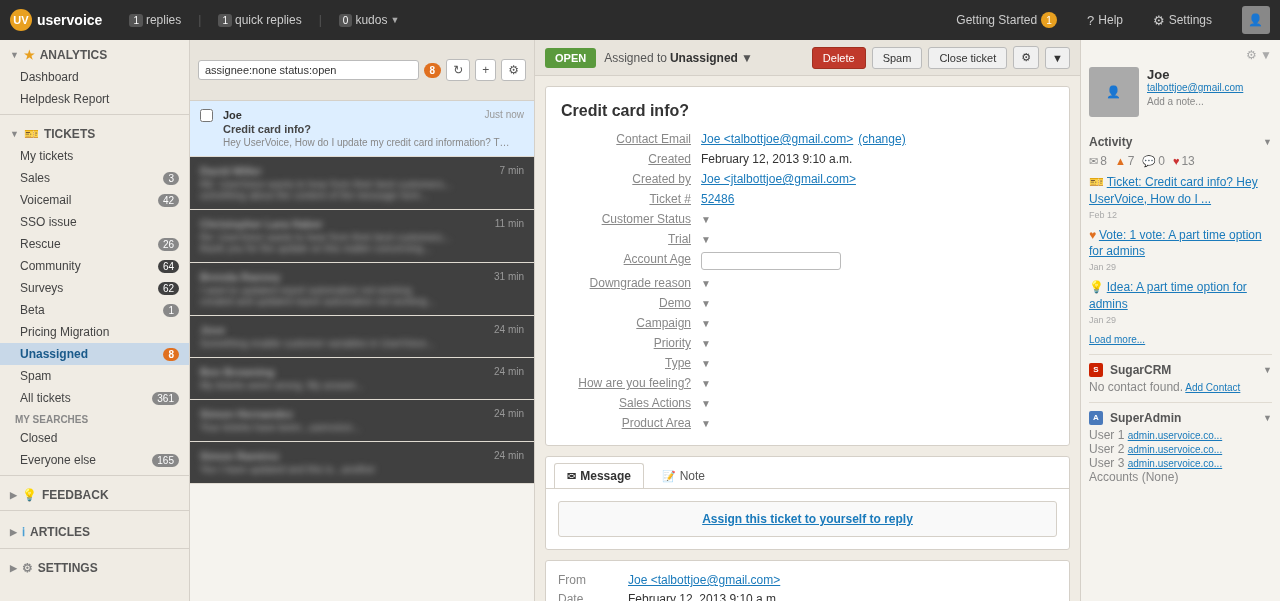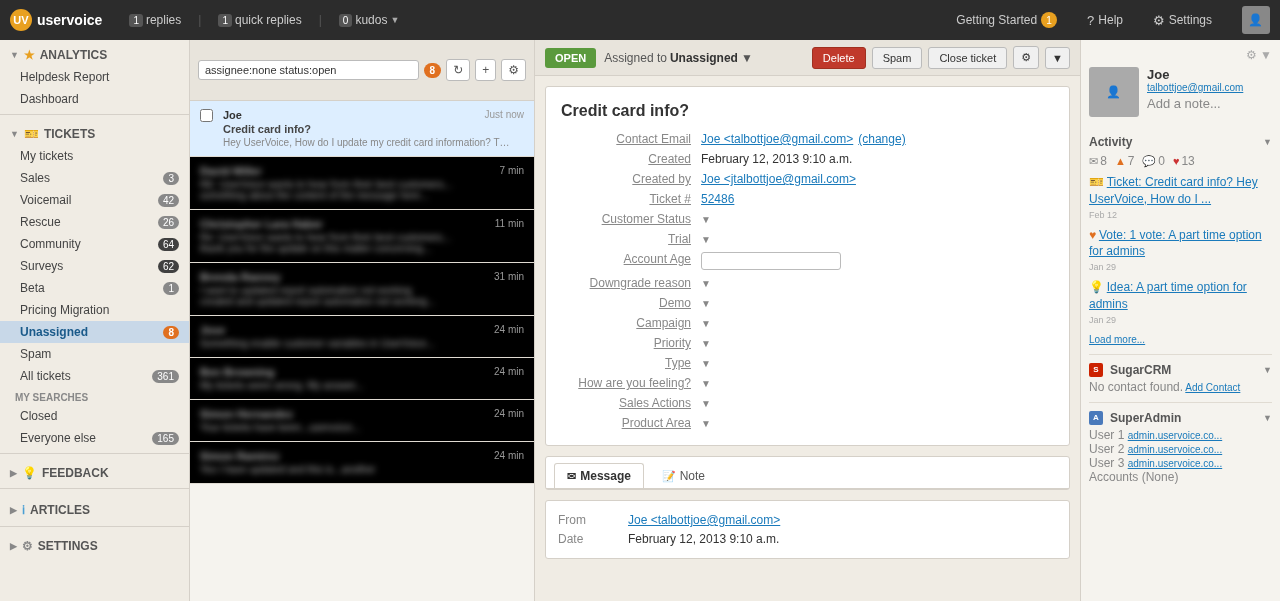--- a/index.html
+++ b/index.html
@@ -163,21 +163,21 @@
       padding: 3px 6px;
       cursor: pointer;
       color: #555;
       font-size: 12px;
     }
     .ticket-list { overflow-y: auto; flex: 1; }
     .ticket-item {
       border-bottom: 1px solid #e0dbd2;
       padding: 8px 10px;
       cursor: pointer;
-      background: #000000;
+      background: #404040;
     }
     .ticket-item.active { background: #ddeeff; }
     .ticket-item-header {
       display: flex; justify-content: space-between; align-items: flex-start;
       margin-bottom: 2px;
     }
     .ticket-author { font-weight: bold; color: #333; font-size: 11px; }
     .ticket-time { color: #999; font-size: 10px; white-space: nowrap; margin-left: 5px; }
     .ticket-subject { font-weight: bold; color: #444; font-size: 11px; margin-bottom: 2px; }
     .ticket-preview { color: #888; font-size: 10px; white-space: nowrap; overflow: hidden; text-overflow: ellipsis; width: 290px; }
@@ -345,21 +345,21 @@
     .rs-avatar {
       width: 50px; height: 50px;
       background: #aaa;
       border-radius: 3px;
       display: flex; align-items: center; justify-content: center;
       color: #fff; font-size: 20px;
       margin-bottom: 8px;
     }
     .rs-name { font-weight: bold; color: #333; font-size: 13px; }
     .rs-email { color: #1a7abb; font-size: 10px; text-decoration: underline; cursor: pointer; }
-    .rs-add-note { color: #888; font-size: 13px; cursor: pointer; margin-top: 3px; }
+    .rs-add-note { color: #888; font-size: 10px; cursor: pointer; margin-top: 3px; }
     .rs-section-header {
       display: flex; align-items: center; justify-content: space-between;
       margin-top: 10px; margin-bottom: 5px;
       font-weight: bold; font-size: 11px; color: #555;
     }
     .rs-section-arrow { font-size: 9px; color: #888; cursor: pointer; }
     .activity-counts {
       display: flex; gap: 8px;
       font-size: 10px; color: #888;
       margin-bottom: 6px;
@@ -441,42 +441,45 @@
 <div class="main-layout">
 
   <div class="sidebar">
 
     <div class="sidebar-section-header">
       <span class="arrow">▼</span>
       <span class="analytics-icon">★</span>
       <span>ANALYTICS</span>
     </div>
     <div class="sidebar-item">
+      <span>Dashboard</span>
+    </div>
+    <div class="sidebar-item">
       <span>Helpdesk Report</span>
-    </div>
-    <div class="sidebar-item">
-      <span>Dashboard</span>
     </div>
     <div class="sidebar-divider"></div>
 
     <div class="sidebar-section-header">
       <span class="arrow">▼</span>
       <span class="tickets-icon">🎫</span>
       <span>TICKETS</span>
     </div>
     <div class="sidebar-item">
       <span>My tickets</span>
     </div>
     <div class="sidebar-item">
       <span>Sales</span>
       <span class="sidebar-badge">3</span>
     </div>
     <div class="sidebar-item">
       <span>Voicemail</span>
       <span class="sidebar-badge">42</span>
+    </div>
+    <div class="sidebar-item">
+      <span>SSO issue</span>
     </div>
     <div class="sidebar-item">
       <span>Rescue</span>
       <span class="sidebar-badge">26</span>
     </div>
     <div class="sidebar-item">
       <span>Community</span>
       <span class="sidebar-badge blue">64</span>
     </div>
     <div class="sidebar-item">
@@ -714,20 +717,23 @@
         <div class="reply-tabs">
           <div class="reply-tab active">
             <span class="reply-tab-icon">✉</span>
             <span>Message</span>
           </div>
           <div class="reply-tab">
             <span class="reply-tab-icon">📝</span>
             <span>Note</span>
           </div>
         </div>
+        <div class="reply-body">
+          <button class="assign-btn">Assign this ticket to yourself to reply</button>
+        </div>
       </div>
 
       <div class="email-card">
         <div class="email-fields">
           <span class="email-label">From</span>
           <div class="email-value">
             <span class="field-link">Joe &lt;talbottjoe@gmail.com&gt;</span>
           </div>
 
           <span class="email-label">Date</span>

